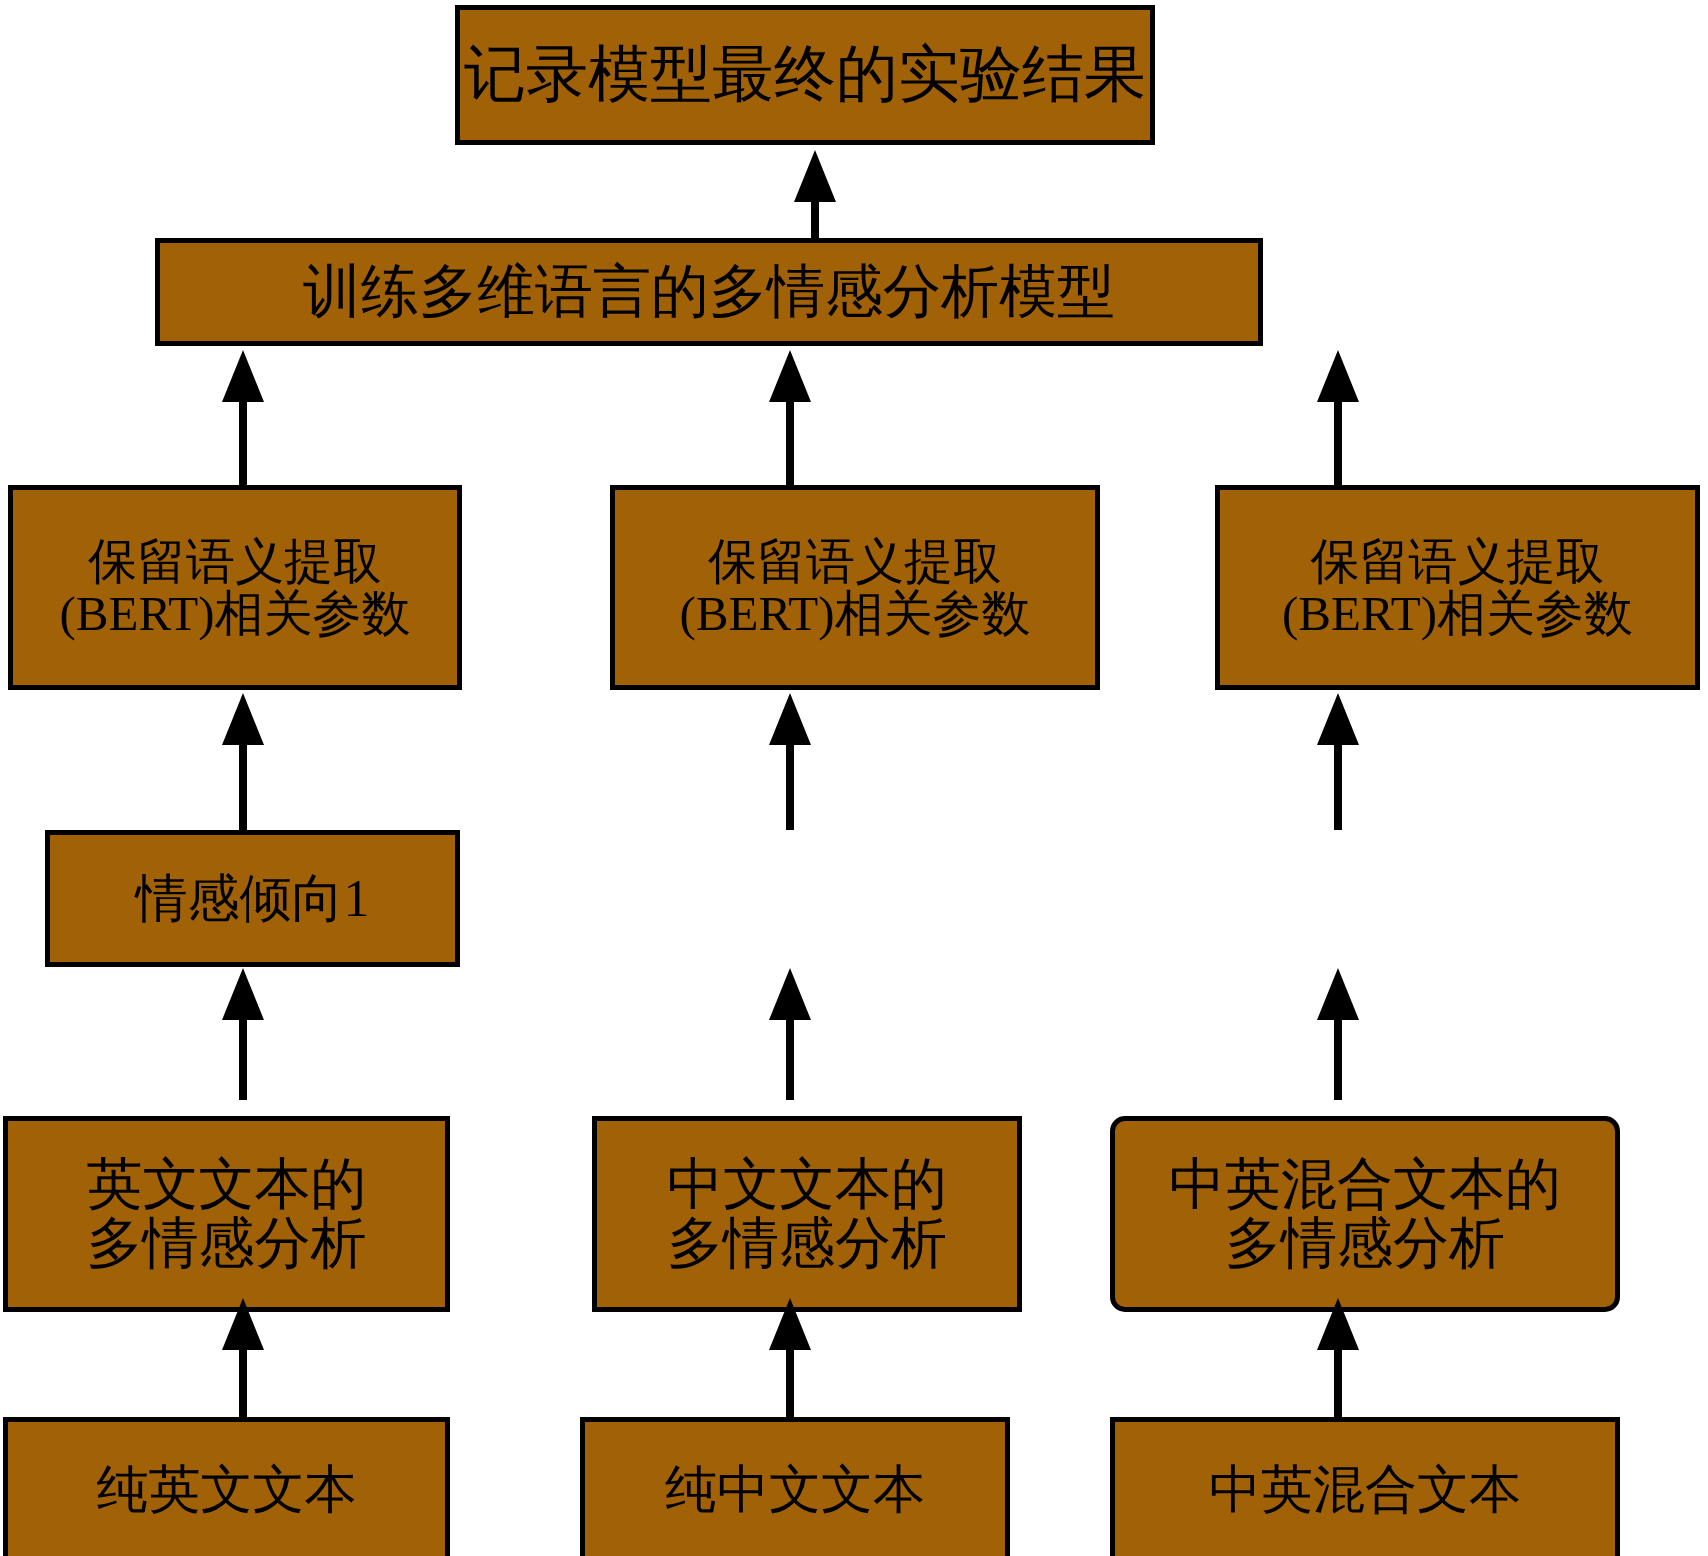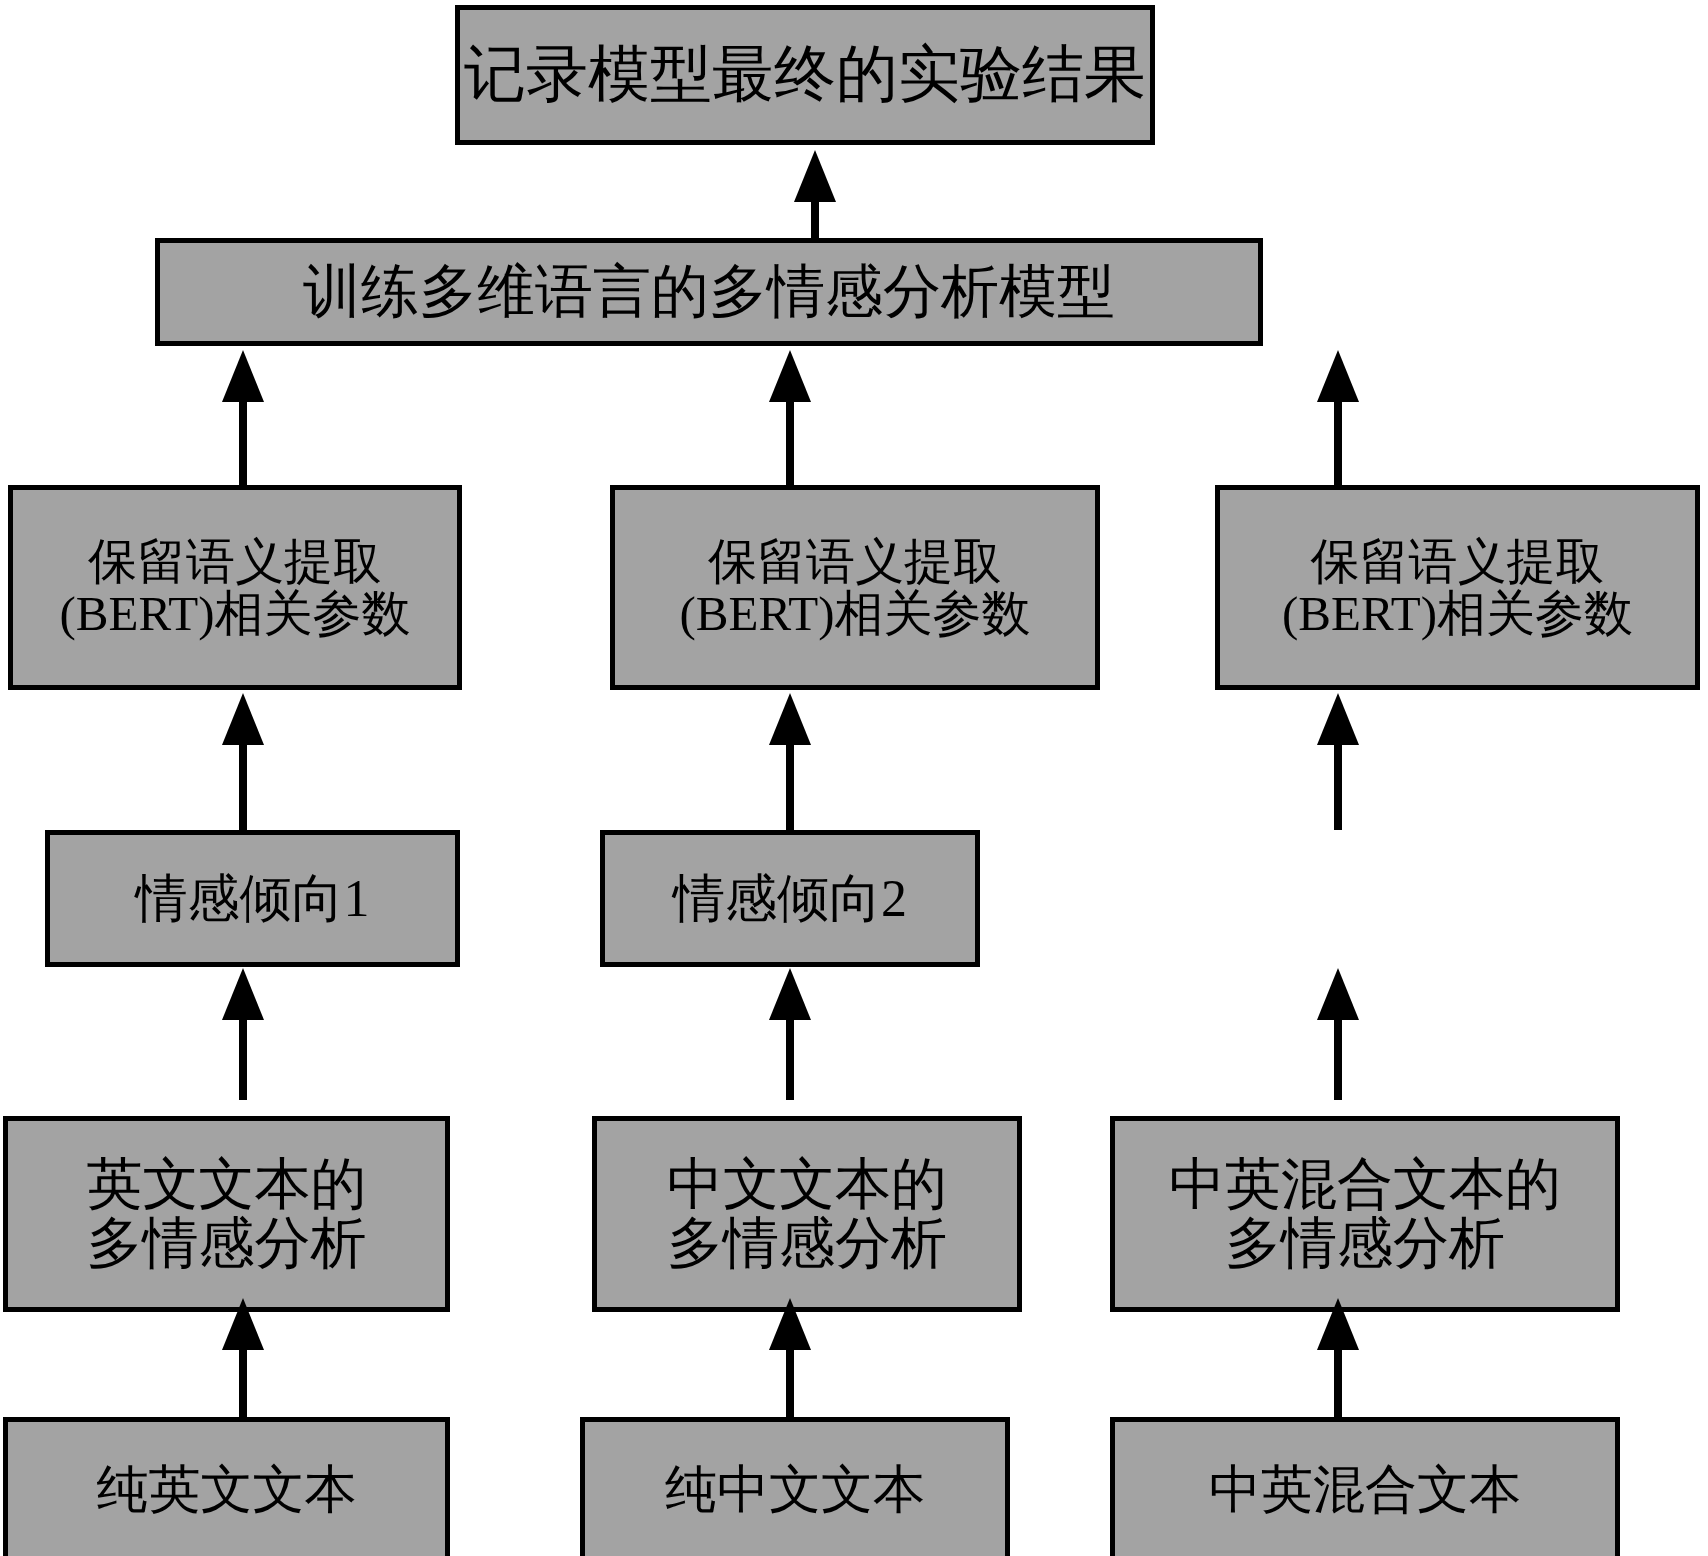--- a/index.html
+++ b/index.html
@@ -12,21 +12,21 @@
     width: 1708px;
     height: 1556px;
     background: #ffffff;
     overflow: hidden;
     font-family: "Liberation Serif", "DejaVu Serif", serif;
   }
   .node {
     position: absolute;
     box-sizing: border-box;
     border: 5px solid #000000;
-    background: #a3a3a3;
+    background: #a16207;
     display: flex;
     align-items: center;
     justify-content: center;
     text-align: center;
     color: #000000;
     line-height: 1.06;
     white-space: pre-line;
   }
   
   .n-result {
@@ -55,21 +55,21 @@
   .n-pol-2 { left: 600px;  width: 380px; }
   .n-pol-3 { left: 1155px; width: 385px; }
   
   .n-ana {
     top: 1100px; height: 196px;
     font-size: 56px;
     margin-top: 16px;
   }
   .n-ana-1 { left: 3px;    width: 447px; }
   .n-ana-2 { left: 592px;  width: 430px; }
-  .n-ana-3 { left: 1110px; width: 510px; }
+  .n-ana-3 { left: 1110px; width: 510px; border-radius: 15px; }
   
   .n-src {
     top: 1417px; height: 145px;
     font-size: 52px;
   }
   .n-src-1 { left: 3px;    width: 447px; }
   .n-src-2 { left: 580px;  width: 430px; }
   .n-src-3 { left: 1110px; width: 510px; }
 
   
@@ -136,21 +136,20 @@
   <div class="arrow" style="left:790px; top:693px; height:137px;">
     <div class="shaft" style="top:48px; height:89px;"></div>
     <div class="head"></div>
   </div>
   <div class="arrow" style="left:1338px; top:693px; height:137px;">
     <div class="shaft" style="top:48px; height:89px;"></div>
     <div class="head"></div>
   </div>
 
   <div class="node n-pol n-pol-1">情感倾向1</div>
-  <div class="node n-pol n-pol-2">情感倾向2</div>
 
   <div class="arrow" style="left:243px; top:968px; height:132px;">
     <div class="shaft" style="top:48px; height:84px;"></div>
     <div class="head"></div>
   </div>
   <div class="arrow" style="left:790px; top:968px; height:132px;">
     <div class="shaft" style="top:48px; height:84px;"></div>
     <div class="head"></div>
   </div>
   <div class="arrow" style="left:1338px; top:968px; height:132px;">

